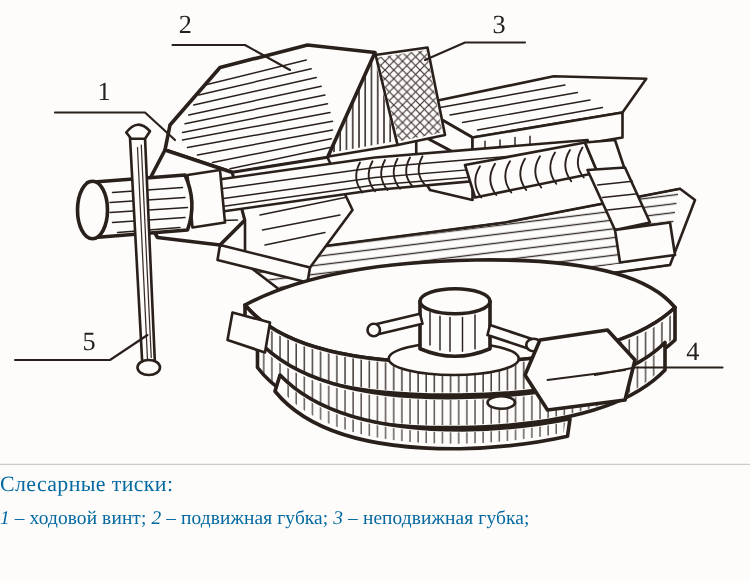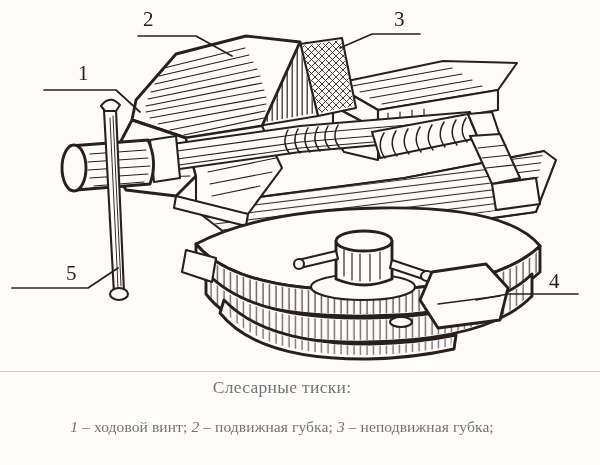--- a/index.html
+++ b/index.html
@@ -19,36 +19,35 @@
   #figure{
     position:absolute;left:0;top:0;
     width:600px;height:372px;
   }
   #figure svg{display:block;width:600px;height:372px;}
 
   .caption-block{
     position:absolute;
     left:0;top:372px;
     width:564px;
-    text-align:center;
-    color:#737373;
+    color:#0369a1;
   }
   .caption-title{
     font-size:17.5px;
     line-height:22px;
     letter-spacing:0.3px;
     padding-top:4px;
   }
   .caption-line{
     font-size:15.5px;
     line-height:22px;
     letter-spacing:0.1px;
     white-space:nowrap;
   }
-  .caption-line-1{padding-top:6px;margin-top:12px;}
+  .caption-line-1{padding-top:6px;}
   .num{font-style:italic;}
   .sep-line{
     position:absolute;
     left:0;top:371px;
     width:600px;height:1px;
     background:#cfcac5;
   }
   
 </style>
 </head>

